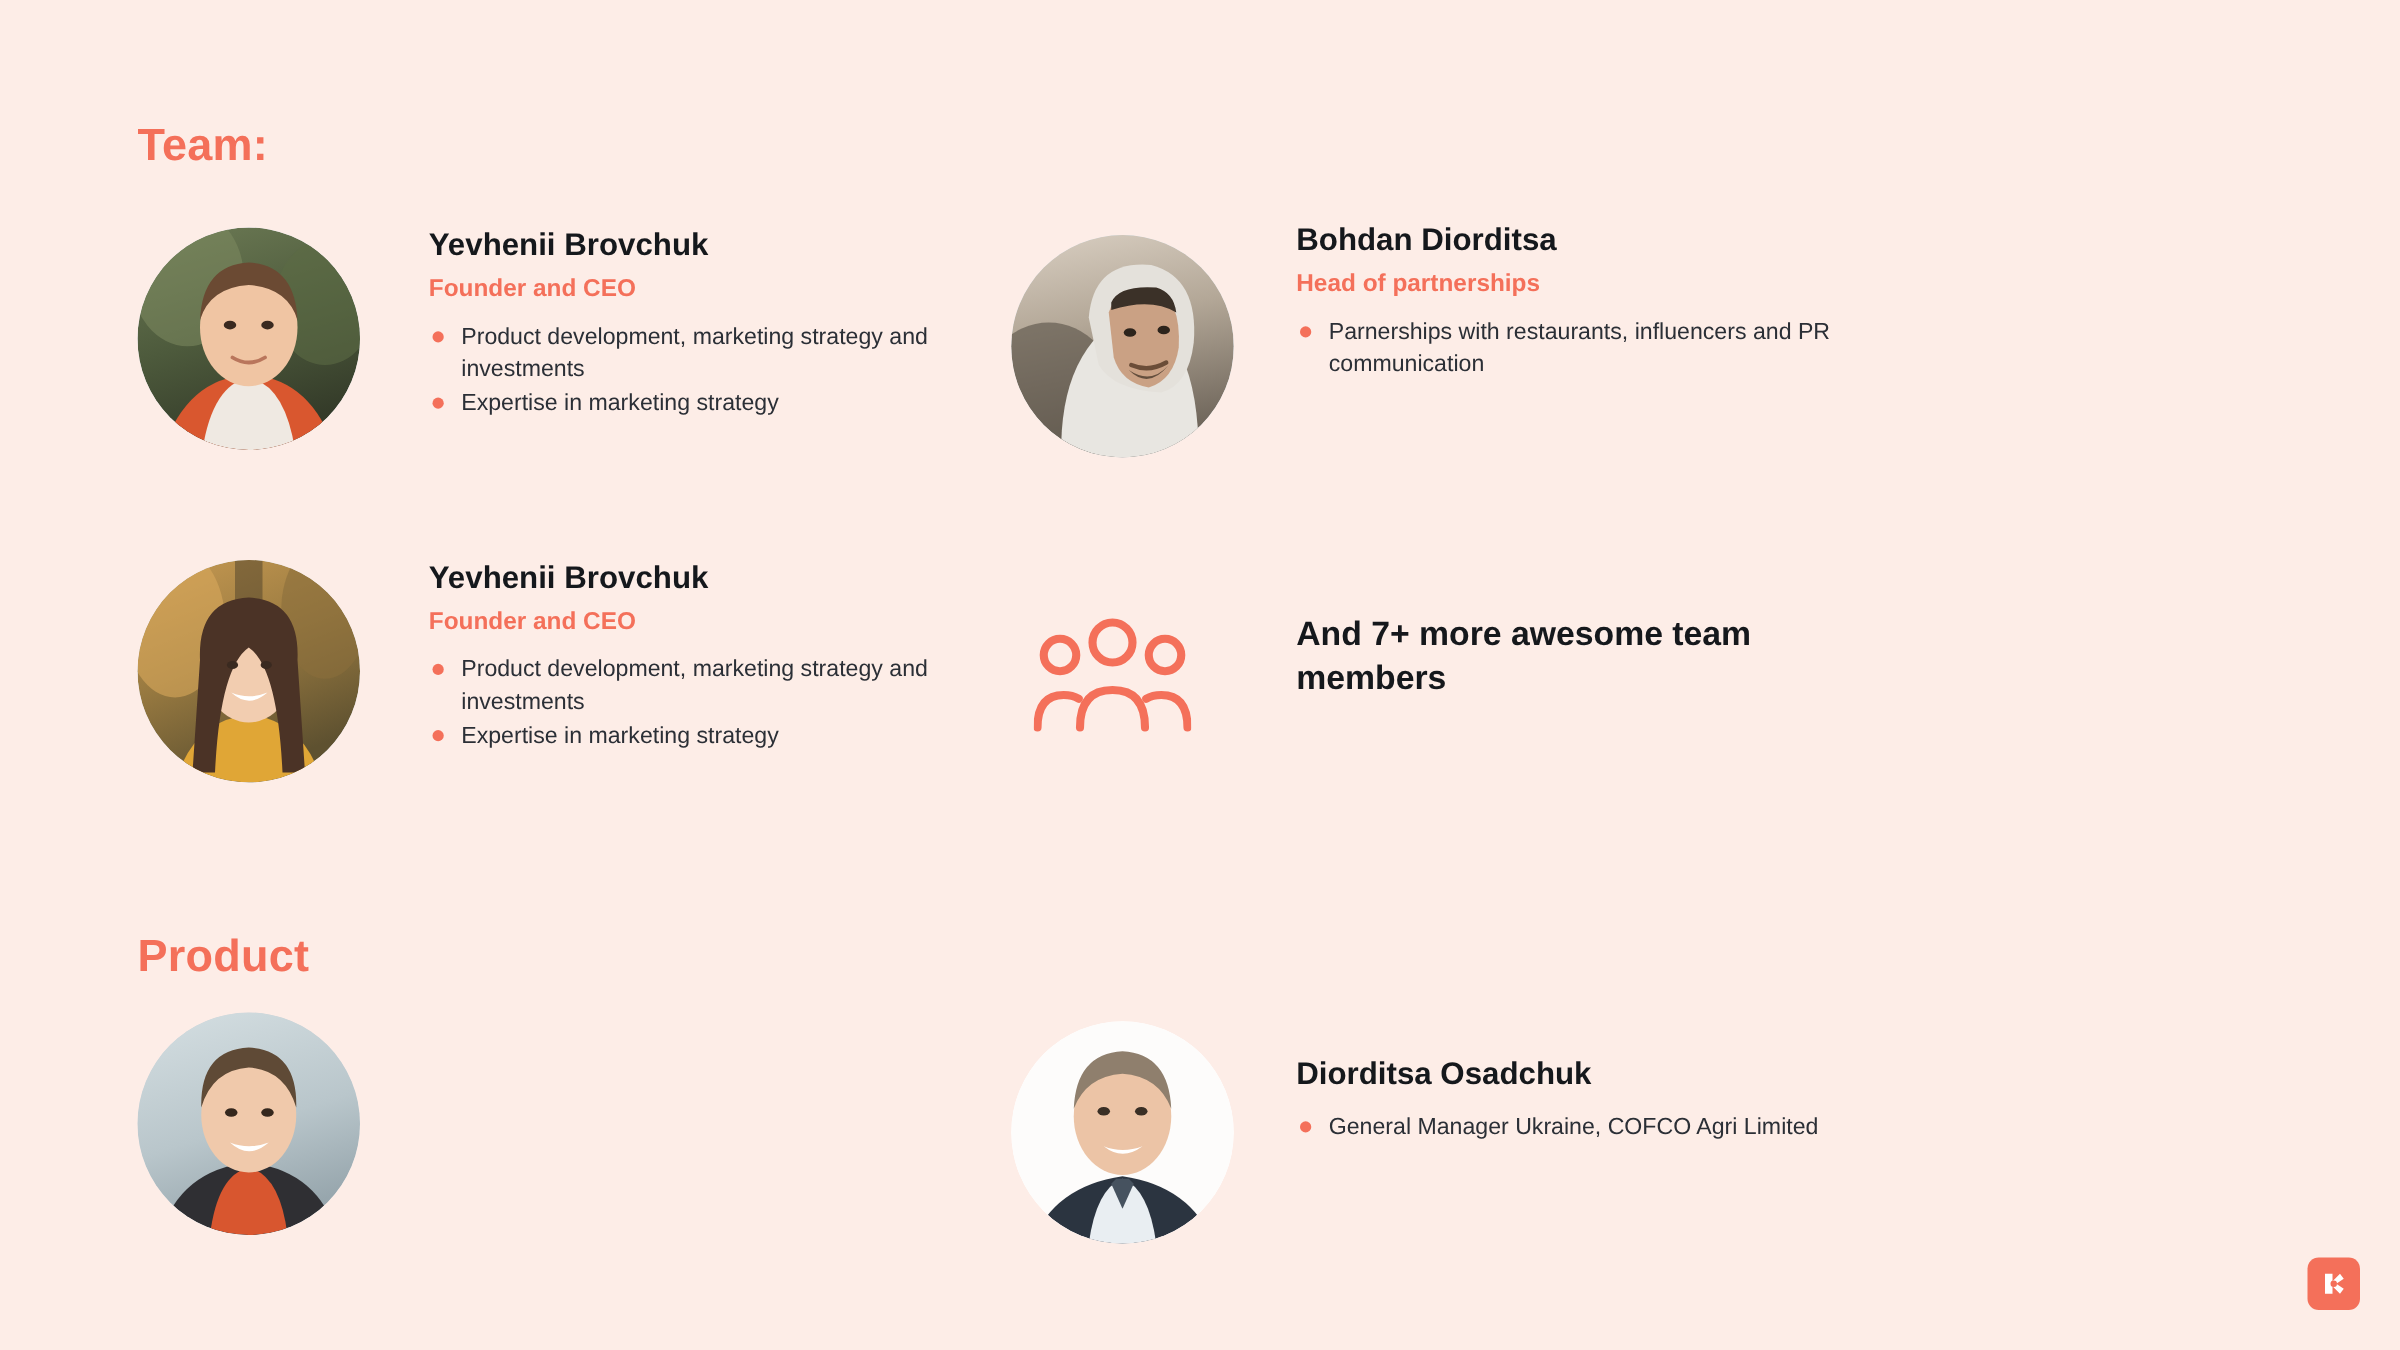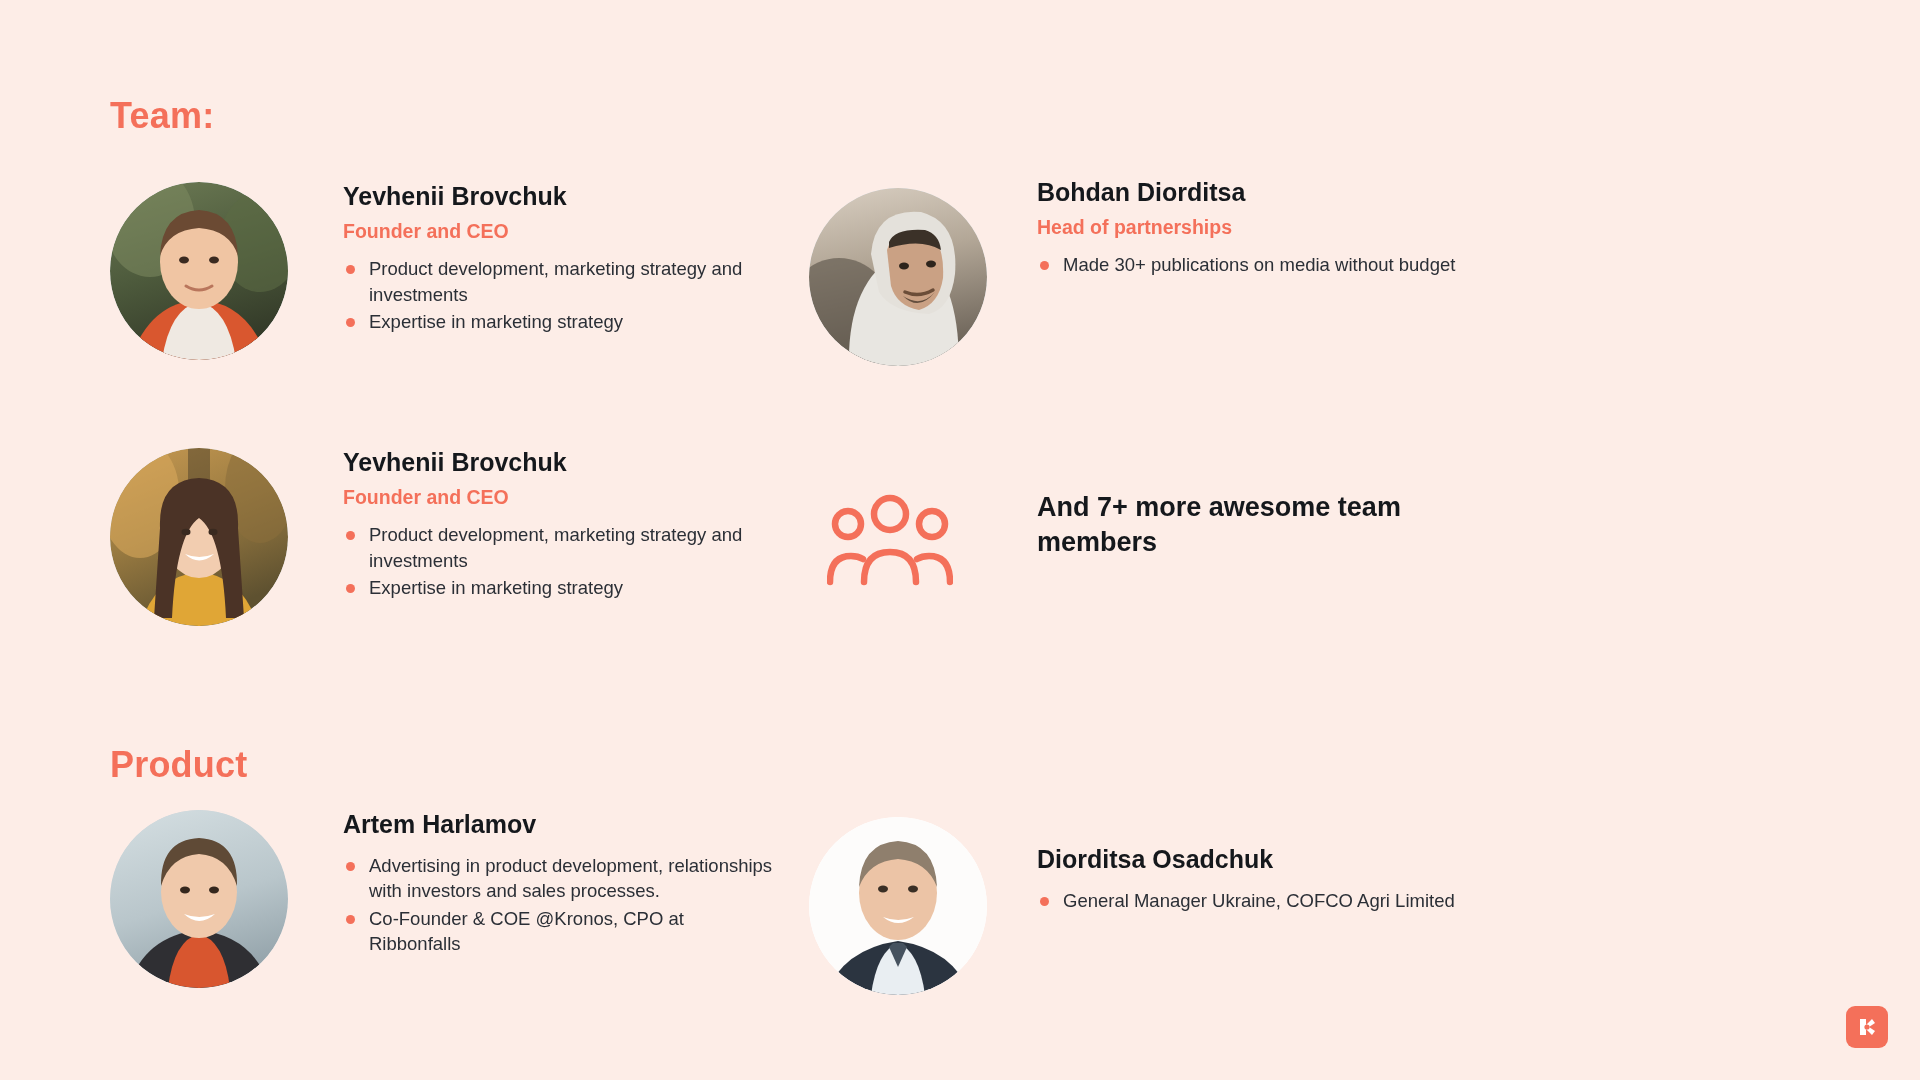--- a/index.html
+++ b/index.html
@@ -257,21 +257,21 @@
             <path d="M96 104 Q110 110 124 102" stroke="#6b4d38" stroke-width="3.5" fill="none" stroke-linecap="round"></path>
             <path d="M94 108 Q110 124 126 104 Q112 120 94 108 Z" fill="#4a392c" opacity="0.8"></path>
           </g>
         </svg>
       </div>
     </div>
     <div class="person-body">
       <div class="person-name">Bohdan Diorditsa</div>
       <div class="person-role">Head of partnerships</div>
       <ul class="bullets">
-        <li>Made 30+ publications on media without budget</li>
+        <li>Parnerships with restaurants, influencers and PR communication</li>
       </ul>
     </div>
   </div>
 
   <div id="more-members">
     <div class="group-icon">
       <svg width="126" height="96" viewBox="0 0 126 96" fill="none" stroke="#F4705A" stroke-width="6.5" stroke-linecap="round" stroke-linejoin="round">
         <circle cx="63" cy="22" r="16"></circle>
         <circle cx="21" cy="32" r="13"></circle>
         <circle cx="105" cy="32" r="13"></circle>
@@ -301,27 +301,20 @@
           <path d="M18 178 Q34 126 89 120 Q144 126 160 178 Z" fill="#2f2f33"></path>
           <path d="M58 178 Q64 130 89 124 Q114 130 120 178 Z" fill="#d8562f"></path>
           <ellipse cx="89" cy="82" rx="38" ry="46" fill="#f0c9ab"></ellipse>
           <path d="M51 76 Q50 30 89 28 Q128 30 127 76 Q118 46 89 44 Q60 46 51 76 Z" fill="#5f4a36"></path>
           <ellipse cx="75" cy="80" rx="5" ry="3.4" fill="#35271d"></ellipse>
           <ellipse cx="104" cy="80" rx="5" ry="3.4" fill="#35271d"></ellipse>
           <path d="M74 104 Q89 118 105 104 Q89 110 74 104 Z" fill="#ffffff"></path>
         </g>
       </svg>
     </div>
-    <div class="person-body">
-      <div class="person-name">Artem Harlamov</div>
-      <ul class="bullets">
-        <li>Advertising in product development, relationships with investors and sales processes.</li>
-        <li>Co-Founder &amp; COE @Kronos, CPO at Ribbonfalls</li>
-      </ul>
-    </div>
   </div>
 
   <div class="person" id="person-volodymyr">
     <div class="avatar-wrap">
       <div class="avatar" style="width:178px;height:178px;background:#ffffff;">
         <svg width="178" height="178" viewBox="0 0 178 178">
           <defs>
             <clipPath id="c5">
                 <circle cx="89" cy="89" r="89"></circle>
               </clipPath>

